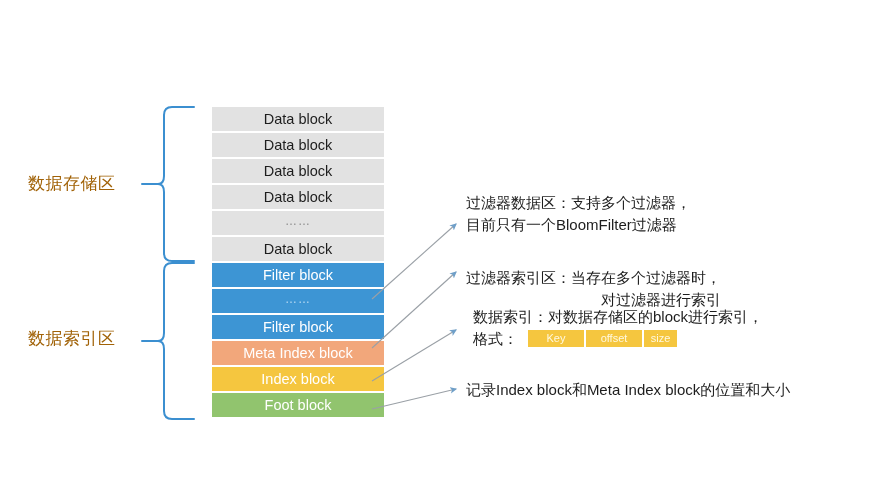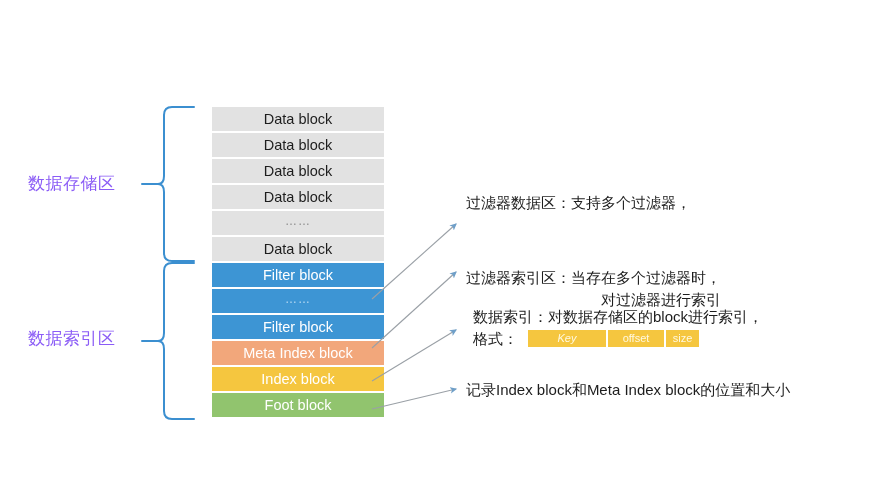--- a/index.html
+++ b/index.html
@@ -13,21 +13,21 @@
     position: relative;
     overflow: hidden;
     font-family: "Liberation Sans", "DejaVu Sans", sans-serif;
     color: #222222;
   }
 
   
   .region-label {
     position: absolute;
     font-size: 17px;
-    color: #8b5cf6;
+    color: #a16207;
     letter-spacing: 0.5px;
     white-space: nowrap;
   }
   #region-label-storage { left: 28px; top: 172px; }
   #region-label-index   { left: 28px; top: 327px; }
 
   
   .brace-svg {
     position: absolute;
     overflow: visible;
@@ -119,21 +119,21 @@
   .kv-cell {
     color: #fff9e0;
     font-size: 11px;
     display: flex;
     align-items: center;
     justify-content: center;
     border-right: 2px solid #ffffff;
     box-sizing: border-box;
   }
   .kv-cell:last-child { border-right: none; }
-  .kv-cell.w-key    { width: 80px; font-style: italic; }
+  .kv-cell.w-key    { width: 58px; }
   .kv-cell.w-offset { width: 58px; }
   .kv-cell.w-size   { width: 33px; }
 </style>
 </head>
 <body>
 
 <div class="region-label" id="region-label-storage">数据存储区</div>
 
 <div class="region-label" id="region-label-index">数据索引区</div>
 
@@ -169,20 +169,21 @@
     </marker>
   </defs>
   <line x1="372" y1="299" x2="456" y2="224" stroke="#9aa0a6" stroke-width="1.1" marker-end="url(#ah)"></line>
   <line x1="372" y1="348" x2="456" y2="272" stroke="#9aa0a6" stroke-width="1.1" marker-end="url(#ah)"></line>
   <line x1="372" y1="381" x2="456" y2="330" stroke="#9aa0a6" stroke-width="1.1" marker-end="url(#ah)"></line>
   <line x1="372" y1="409" x2="456" y2="389" stroke="#9aa0a6" stroke-width="1.1" marker-end="url(#ah)"></line>
 </svg>
 
 <div class="annotation" id="annotation-filter-data">
   <span class="ann-line">过滤器数据区：支持多个过滤器，</span>
+  <span class="ann-line">目前只有一个BloomFilter过滤器</span>
 </div>
 
 <div class="annotation" id="annotation-filter-index">
   <span class="ann-line">过滤器索引区：当存在多个过滤器时，</span>
   <span class="ann-line">对过滤器进行索引</span>
 </div>
 
 <div class="annotation" id="annotation-data-index">
   <span class="ann-line">数据索引：对数据存储区的block进行索引，</span>
   <span class="ann-line format-row">

